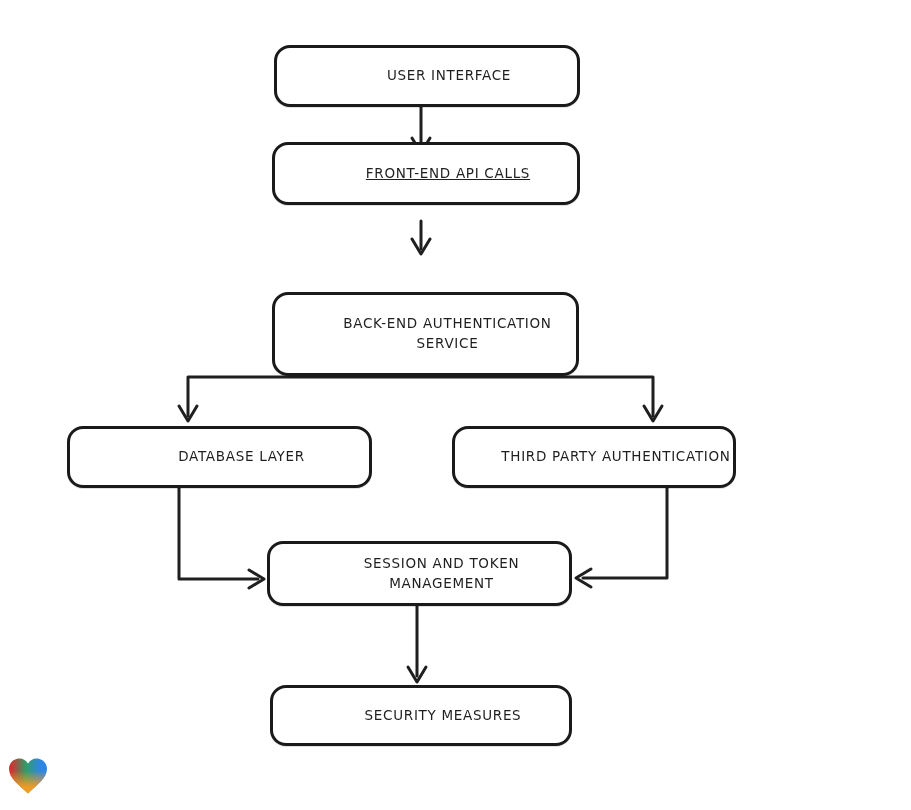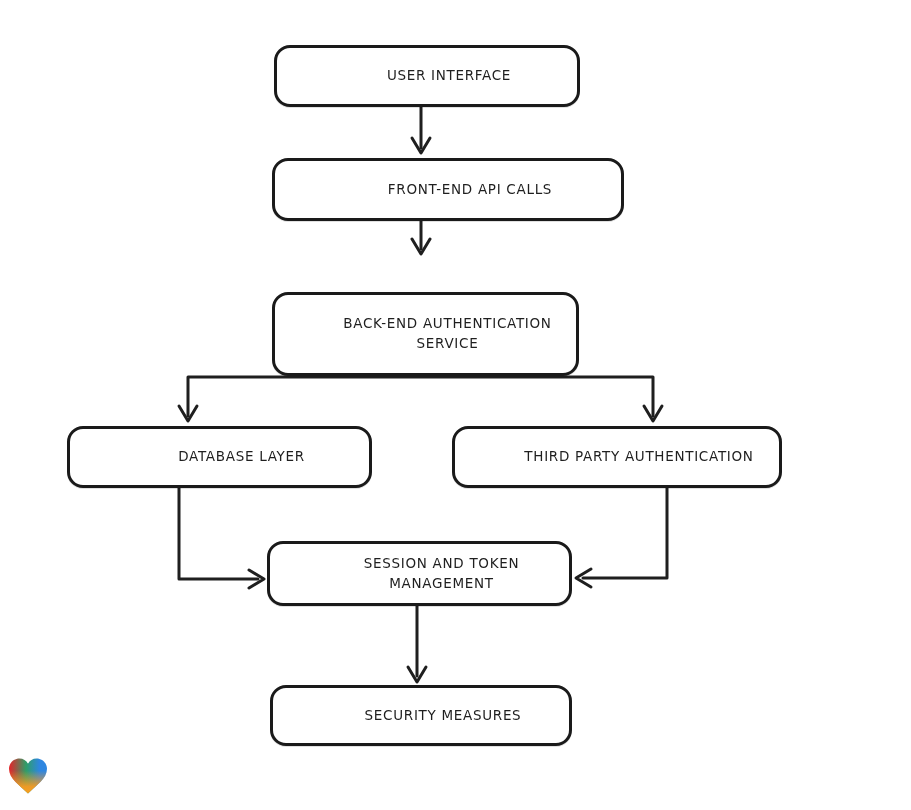--- a/index.html
+++ b/index.html
@@ -55,34 +55,34 @@
     <polyline points="591,569 576,578 591,587"></polyline>
 
     <path d="M417,606 V676"></path>
     <polyline points="408,667 417,682 426,667"></polyline>
   </svg>
 
   <div class="node" style="left:274px;top:45px;width:306px;height:62px;">
     <span class="label">USER INTERFACE</span>
   </div>
 
-  <div class="node" style="left:272px;top:158px;width:352px;height:63px;">
+  <div class="node" style="left:272px;top:142px;width:308px;height:63px;text-decoration:underline;">
     <span class="label">FRONT-END API CALLS</span>
   </div>
 
   <div class="node" style="left:272px;top:258px;width:307px;height:84px;margin-top:34px;">
     <span class="label">BACK-END AUTHENTICATION
 SERVICE</span>
   </div>
 
   <div class="node" style="left:67px;top:426px;width:305px;height:62px;">
     <span class="label">DATABASE LAYER</span>
   </div>
 
-  <div class="node" style="left:452px;top:426px;width:330px;height:62px;">
+  <div class="node" style="left:452px;top:426px;width:284px;height:62px;">
     <span class="label">THIRD PARTY AUTHENTICATION</span>
   </div>
 
   <div class="node" style="left:267px;top:541px;width:305px;height:65px;">
     <span class="label">SESSION AND TOKEN
 MANAGEMENT</span>
   </div>
 
   <div class="node" style="left:270px;top:685px;width:302px;height:61px;">
     <span class="label">SECURITY MEASURES</span>

